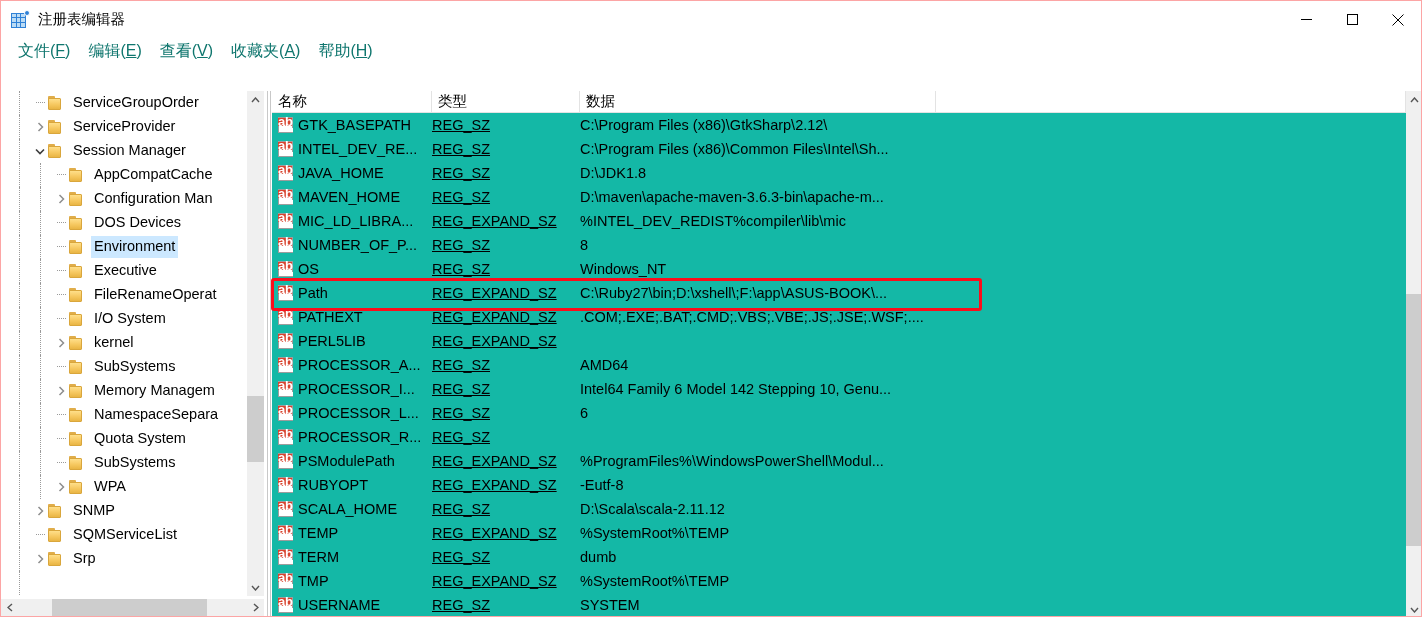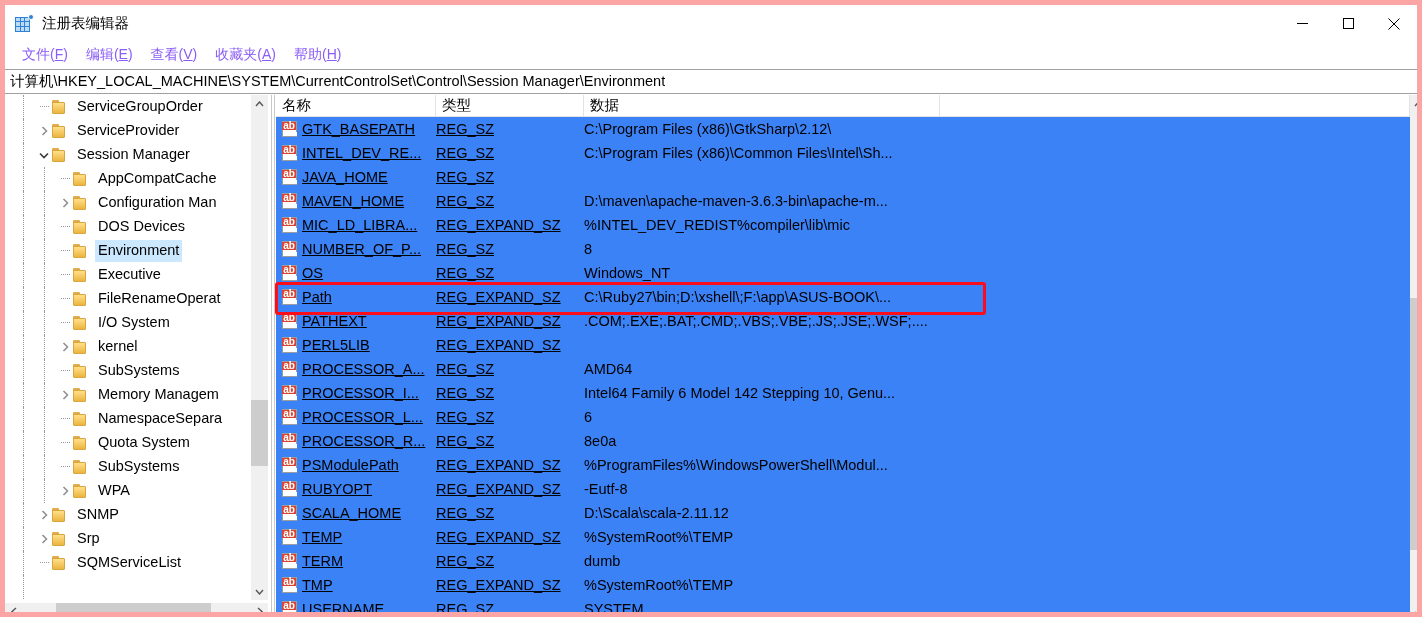--- a/index.html
+++ b/index.html
@@ -9,21 +9,21 @@
   }
   body {
     font-family: "Liberation Sans", "DejaVu Sans", sans-serif;
     -webkit-font-smoothing: antialiased;
   }
   #app {
     position: relative;
     width: 1422px;
     height: 617px;
     background: #ffffff;
-    border: 5px solid #fca5a5;
+    border: 1px solid #fca5a5;
     box-sizing: border-box;
     overflow: hidden;
   }
 
   
   .titlebar {
     position: absolute;
     left: 0; top: 0;
     width: 100%;
     height: 37px;
@@ -90,22 +90,22 @@
     left: 0; top: 37px;
     width: 100%;
     height: 26px;
     display: flex;
     align-items: center;
     background: #ffffff;
     padding-left: 8px;
     box-sizing: border-box;
   }
   .menu-item {
-    font-size: 14px;
-    color: #8b5cf6;
+    font-size: 16px;
+    color: #0f766e;
     padding: 2px 9px;
     white-space: nowrap;
     cursor: default;
   }
   .menu-item u { text-decoration: underline; }
 
   
   .addressbar {
     position: absolute;
     left: 0; top: 64px;
@@ -274,21 +274,21 @@
     box-sizing: border-box;
     cursor: col-resize;
   }
 
   
   .list-pane {
     position: absolute;
     left: 271px; top: 0;
     width: 1151px;
     height: 527px;
-    background: #3b82f6;
+    background: #14b8a6;
     overflow: hidden;
   }
   .list-header {
     position: absolute;
     left: 0; top: 0;
     width: 1134px;
     height: 22px;
     background: #ffffff;
     border-bottom: 1px solid #e3e3e3;
     box-sizing: border-box;
@@ -333,21 +333,21 @@
     background: #ffffff;
     border: 1px solid #9d9d9d;
     box-sizing: border-box;
   }
   .ab-icon .txt {
     position: absolute;
     left: 0px; top: 1px;
     width: 14px; height: 8px;
     background: #d8442f;
     color: #ffffff;
-    font-size: 10px;
+    font-size: 13px;
     font-weight: bold;
     line-height: 8px;
     text-align: center;
     font-family: "Liberation Sans", sans-serif;
     letter-spacing: -0.2px;
   }
   .ab-icon .fold {
     position: absolute;
     left: 0px; bottom: 0px;
     width: 15px; height: 5px;
@@ -360,21 +360,21 @@
     position: absolute;
     top: 0;
     height: 24px;
     display: flex;
     align-items: center;
     font-size: 14.5px;
     color: #000000;
     white-space: nowrap;
     overflow: hidden;
   }
-  .cname { left: 26px; width: 132px; text-decoration: underline; }
+  .cname { left: 26px; width: 132px; }
   .ctype { left: 160px; width: 138px; text-decoration: underline; }
   .cdata { left: 308px; width: 800px; }
 
   .highlight-box {
     position: absolute;
     border: 3px solid #fc0d1b;
     border-radius: 3px;
     box-sizing: border-box;
     pointer-events: none;
   }
@@ -421,23 +421,20 @@
   </div>
 
   <div class="menubar">
     <div class="menu-item"><span>文件</span>(<u>F</u>)</div>
     <div class="menu-item"><span>编辑</span>(<u>E</u>)</div>
     <div class="menu-item"><span>查看</span>(<u>V</u>)</div>
     <div class="menu-item"><span>收藏夹</span>(<u>A</u>)</div>
     <div class="menu-item"><span>帮助</span>(<u>H</u>)</div>
   </div>
 
-  <div class="addressbar">
-    <div class="address-text">计算机\HKEY_LOCAL_MACHINE\SYSTEM\CurrentControlSet\Control\Session Manager\Environment</div>
-  </div>
 
   <div class="panes">
 
     <div class="tree-pane">
       <div class="tree-scroll" id="tree-scroll">
           <div class="tree-row">
             <div class="dots" style="left: 18px;"></div>
             <div class="dash" style="left: 35px;"></div>
             <div class="chev" style="margin-left: 31px;"></div>
             <div class="folder">
@@ -646,40 +643,40 @@
               </svg>
             </div>
             <div class="folder">
               <div class="tab"></div>
               <div class="body"></div>
             </div>
             <span class="tree-label">SNMP</span>
           </div>
           <div class="tree-row">
             <div class="dots" style="left: 18px;"></div>
+            <div class="dash" style="left: 35px;"></div>
+            <div class="chev" style="margin-left: 31px;"></div>
+            <div class="folder">
+              <div class="tab"></div>
+              <div class="body"></div>
+            </div>
+            <span class="tree-label">SQMServiceList</span>
+          </div>
+          <div class="tree-row">
+            <div class="dots" style="left: 18px;"></div>
             <div class="chev" style="margin-left: 31px;">
               <svg width="7" height="10" viewBox="0 0 7 10">
                 <polyline points="1.5,1 5.5,5 1.5,9" fill="none" stroke="#8d8d8d" stroke-width="1.5"></polyline>
               </svg>
             </div>
             <div class="folder">
               <div class="tab"></div>
               <div class="body"></div>
             </div>
             <span class="tree-label">Srp</span>
-          </div>
-          <div class="tree-row">
-            <div class="dots" style="left: 18px;"></div>
-            <div class="dash" style="left: 35px;"></div>
-            <div class="chev" style="margin-left: 31px;"></div>
-            <div class="folder">
-              <div class="tab"></div>
-              <div class="body"></div>
-            </div>
-            <span class="tree-label">SQMServiceList</span>
           </div>
           <div class="tree-row">
             <div class="dots" style="left: 18px;"></div>
             <div class="chev" style="margin-left: 31px;"></div>
           </div>
         </div>
       <div class="vscroll" id="tree-vscroll" style="right:3px; top:0; height:505px;">
         <div class="arrow up">
           <svg width="9" height="6" viewBox="0 0 9 6">
               <polyline points="1,5 4.5,1 8,5" fill="none" stroke="#555" stroke-width="1.4"></polyline>
@@ -738,20 +735,21 @@
             <div class="cdata">C:\Program Files (x86)\Common Files\Intel\Sh...</div>
           </div>
           <div class="lrow">
             <div class="ab-icon">
               <div class="pg"></div>
               <div class="txt">ab</div>
               <div class="fold"></div>
             </div>
             <div class="cname">JAVA_HOME</div>
             <div class="ctype">REG_SZ</div>
+            <div class="cdata">D:\JDK1.8</div>
           </div>
           <div class="lrow">
             <div class="ab-icon">
               <div class="pg"></div>
               <div class="txt">ab</div>
               <div class="fold"></div>
             </div>
             <div class="cname">MAVEN_HOME</div>
             <div class="ctype">REG_SZ</div>
             <div class="cdata">D:\maven\apache-maven-3.6.3-bin\apache-m...</div>
@@ -847,21 +845,20 @@
             <div class="cdata">6</div>
           </div>
           <div class="lrow">
             <div class="ab-icon">
               <div class="pg"></div>
               <div class="txt">ab</div>
               <div class="fold"></div>
             </div>
             <div class="cname">PROCESSOR_R...</div>
             <div class="ctype">REG_SZ</div>
-            <div class="cdata">8e0a</div>
           </div>
           <div class="lrow">
             <div class="ab-icon">
               <div class="pg"></div>
               <div class="txt">ab</div>
               <div class="fold"></div>
             </div>
             <div class="cname">PSModulePath</div>
             <div class="ctype">REG_EXPAND_SZ</div>
             <div class="cdata">%ProgramFiles%\WindowsPowerShell\Modul...</div>

